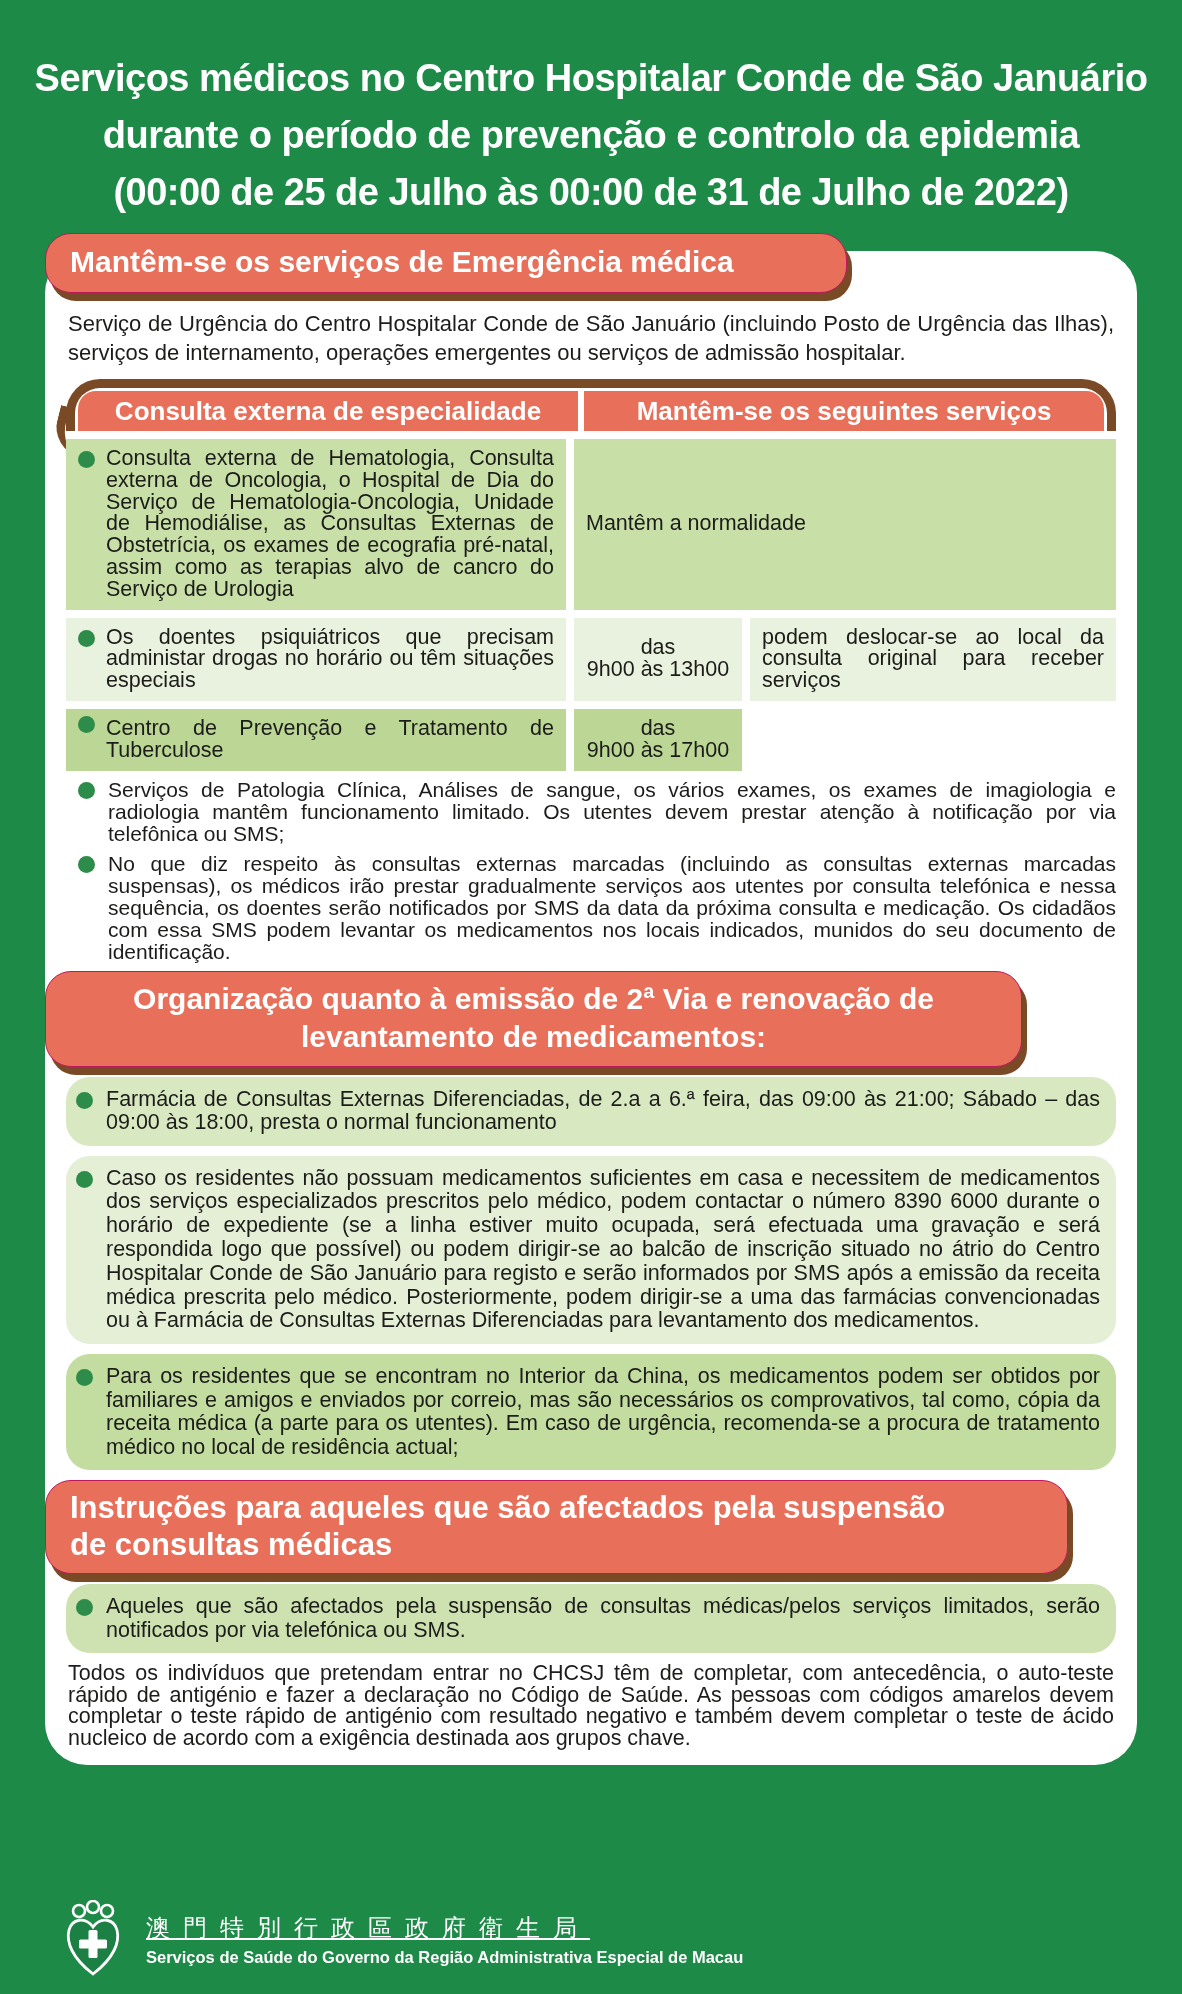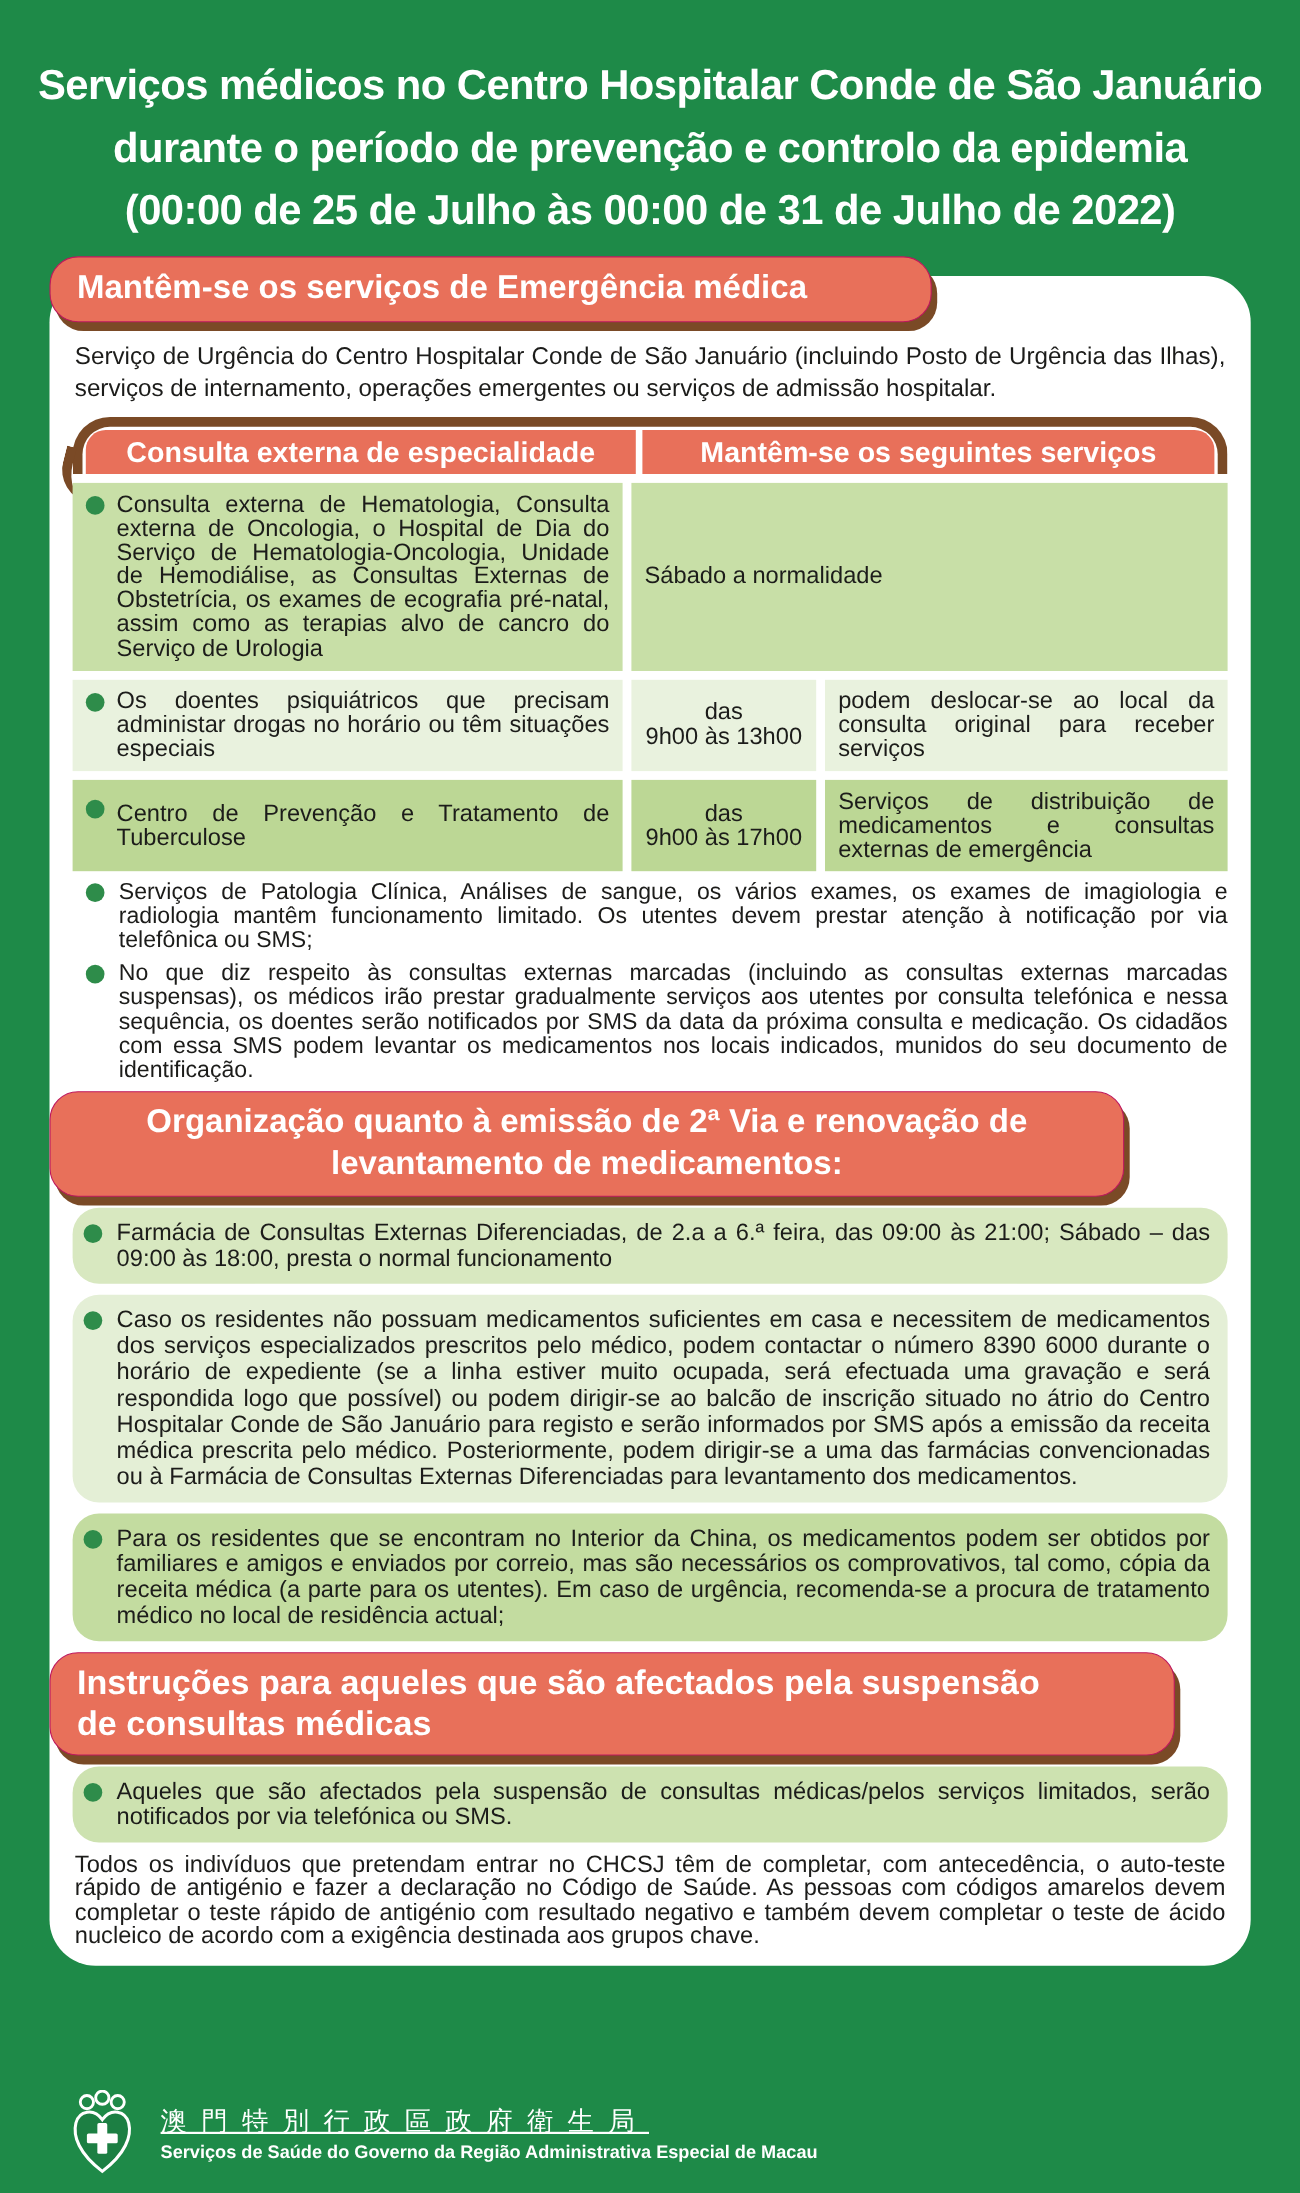--- a/index.html
+++ b/index.html
@@ -207,44 +207,41 @@
       <div class="tbl-cap">
         <div class="thead">
           <div class="th th1">Consulta externa de especialidade</div>
           <div class="th th2">Mantêm-se os seguintes serviços</div>
         </div>
       </div>
 
       <div class="trow r1">
         <div class="td c1 bullet">Consulta externa de Hematologia, Consulta externa de Oncologia, o Hospital de Dia do Serviço de Hematologia-Oncologia, Unidade de Hemodiálise, as Consultas Externas de Obstetrícia, os exames de ecografia pré-natal, assim como as terapias alvo de cancro do Serviço de Urologia</div>
         <div class="td cmerge">
-            <span>Sábado a normalidade</span>
+            <span>Mantêm a normalidade</span>
           </div>
       </div>
 
       <div class="trow r2">
         <div class="td c1 bullet">Os doentes psiquiátricos que precisam administar drogas no horário ou têm situações especiais</div>
         <div class="td c2">
           <div>das</div>
           <div>9h00 às 13h00</div>
         </div>
         <div class="td c3">
             <span>podem deslocar-se ao local da consulta original para receber serviços</span>
           </div>
       </div>
 
       <div class="trow r3">
         <div class="td c1 bullet">Centro de Prevenção e Tratamento de Tuberculose</div>
         <div class="td c2">
           <div>das</div>
           <div>9h00 às 17h00</div>
         </div>
-        <div class="td c3">
-            <span>Serviços de distribuição de medicamentos e consultas externas de emergência</span>
-          </div>
       </div>
     </div>
 
     <div class="note bullet">Serviços de Patologia Clínica, Análises de sangue, os vários exames, os exames de imagiologia e radiologia mantêm funcionamento limitado. Os utentes devem prestar atenção à notificação por via telefônica ou SMS;</div>
     <div class="note bullet">No que diz respeito às consultas externas marcadas (incluindo as consultas externas marcadas suspensas), os médicos irão prestar gradualmente serviços aos utentes por consulta telefónica e nessa sequência, os doentes serão notificados por SMS da data da próxima consulta e medicação. Os cidadãos com essa SMS podem levantar os medicamentos nos locais indicados, munidos do seu documento de identificação.</div>
 
     <div class="tab tab2">
       <div>Organização quanto à emissão de 2ª Via e renovação de</div>
       <div>levantamento de medicamentos:</div>
     </div>

